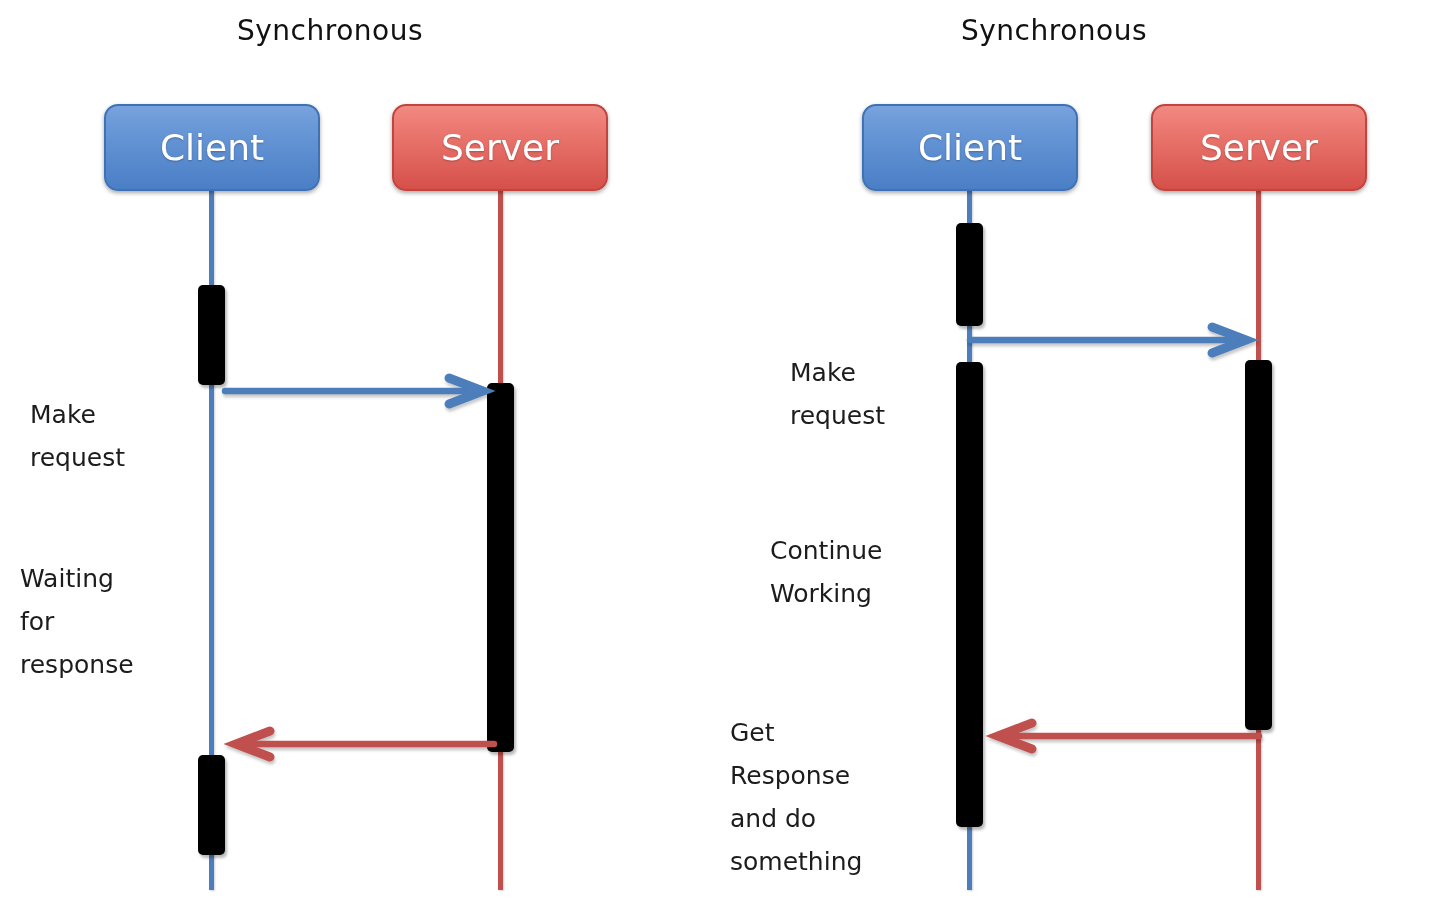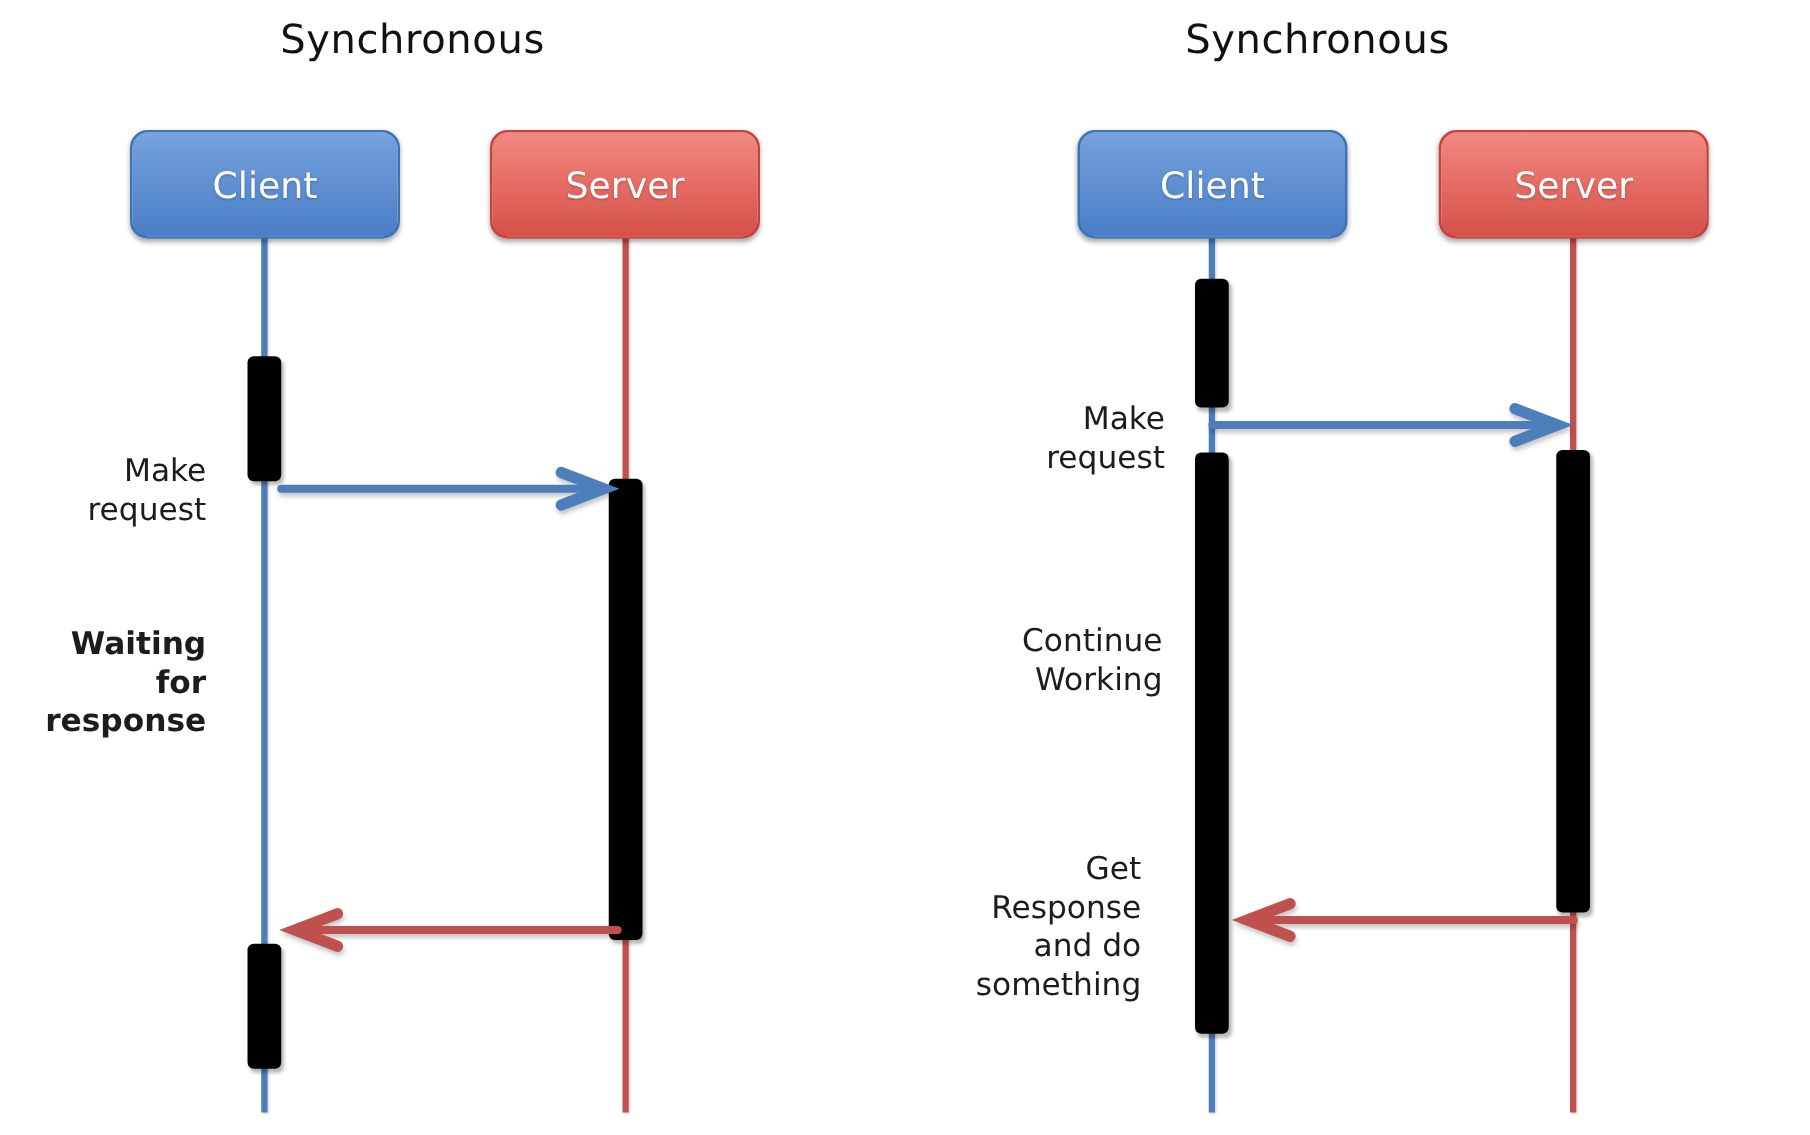--- a/index.html
+++ b/index.html
@@ -14,39 +14,39 @@
     height: 908px;
     background: #ffffff;
     overflow: hidden;
   }
 
   
   .diagram-title {
     position: absolute;
     top: 6px;
     text-align: center;
-    font-size: 32px;
+    font-size: 28px;
     line-height: 50px;
     color: #111111;
     letter-spacing: 0.5px;
   }
   #sync-title  { left: 100px; width: 460px; }
   #async-title { left: 828px; width: 452px; }
 
   
   .actor-box {
     position: absolute;
     top: 104px;
     width: 216px;
     height: 87px;
     border-radius: 14px;
     display: flex;
     align-items: center;
     justify-content: center;
-    font-size: 29px;
+    font-size: 36px;
     color: #ffffff;
     text-shadow: 0 1px 2px rgba(0,0,0,0.25);
     box-sizing: border-box;
     box-shadow: 0 2px 4px rgba(0,0,0,0.35);
   }
   .actor-box.client {
     background: linear-gradient(to bottom, #79a3dd 0%, #6d9bd9 18%, #4a7ec6 100%);
     border: 2px solid #3f72b4;
   }
   .actor-box.server {
@@ -105,28 +105,28 @@
   .arrow .shaft { stroke-width: 6.5px; }
   .arrow .head  { stroke-width: 9px;  }
   #sync-request-arrow   { left: 225px; top: 375px; }
   #sync-response-arrow  { left: 224px; top: 728px; }
   #async-request-arrow  { left: 970px; top: 324px; }
   #async-response-arrow { left: 986px; top: 720px; }
 
   
   .annotation {
     position: absolute;
-    text-align: right;
     white-space: pre-line;
     font-size: 25px;
-    line-height: 31px;
+    line-height: 43px;
     color: #1c1c1c;
+    margin-top: 32px;
   }
   #sync-label-make-request  { left: 30px;  top: 361px; width: 135px; }
-  #sync-label-waiting       { left: 20px;  top: 499px; width: 145px; font-weight: bold; }
+  #sync-label-waiting       { left: 20px;  top: 525px; width: 145px; }
   #async-label-make-request { left: 790px; top: 319px; width: 142px; }
   #async-label-continue     { left: 770px; top: 497px; width: 160px; }
   #async-label-get-response { left: 730px; top: 679px; width: 183px; }
 </style>
 </head>
 <body>
 
 <div id="canvas">
 
   <div class="diagram-title" id="sync-title">Synchronous</div>

